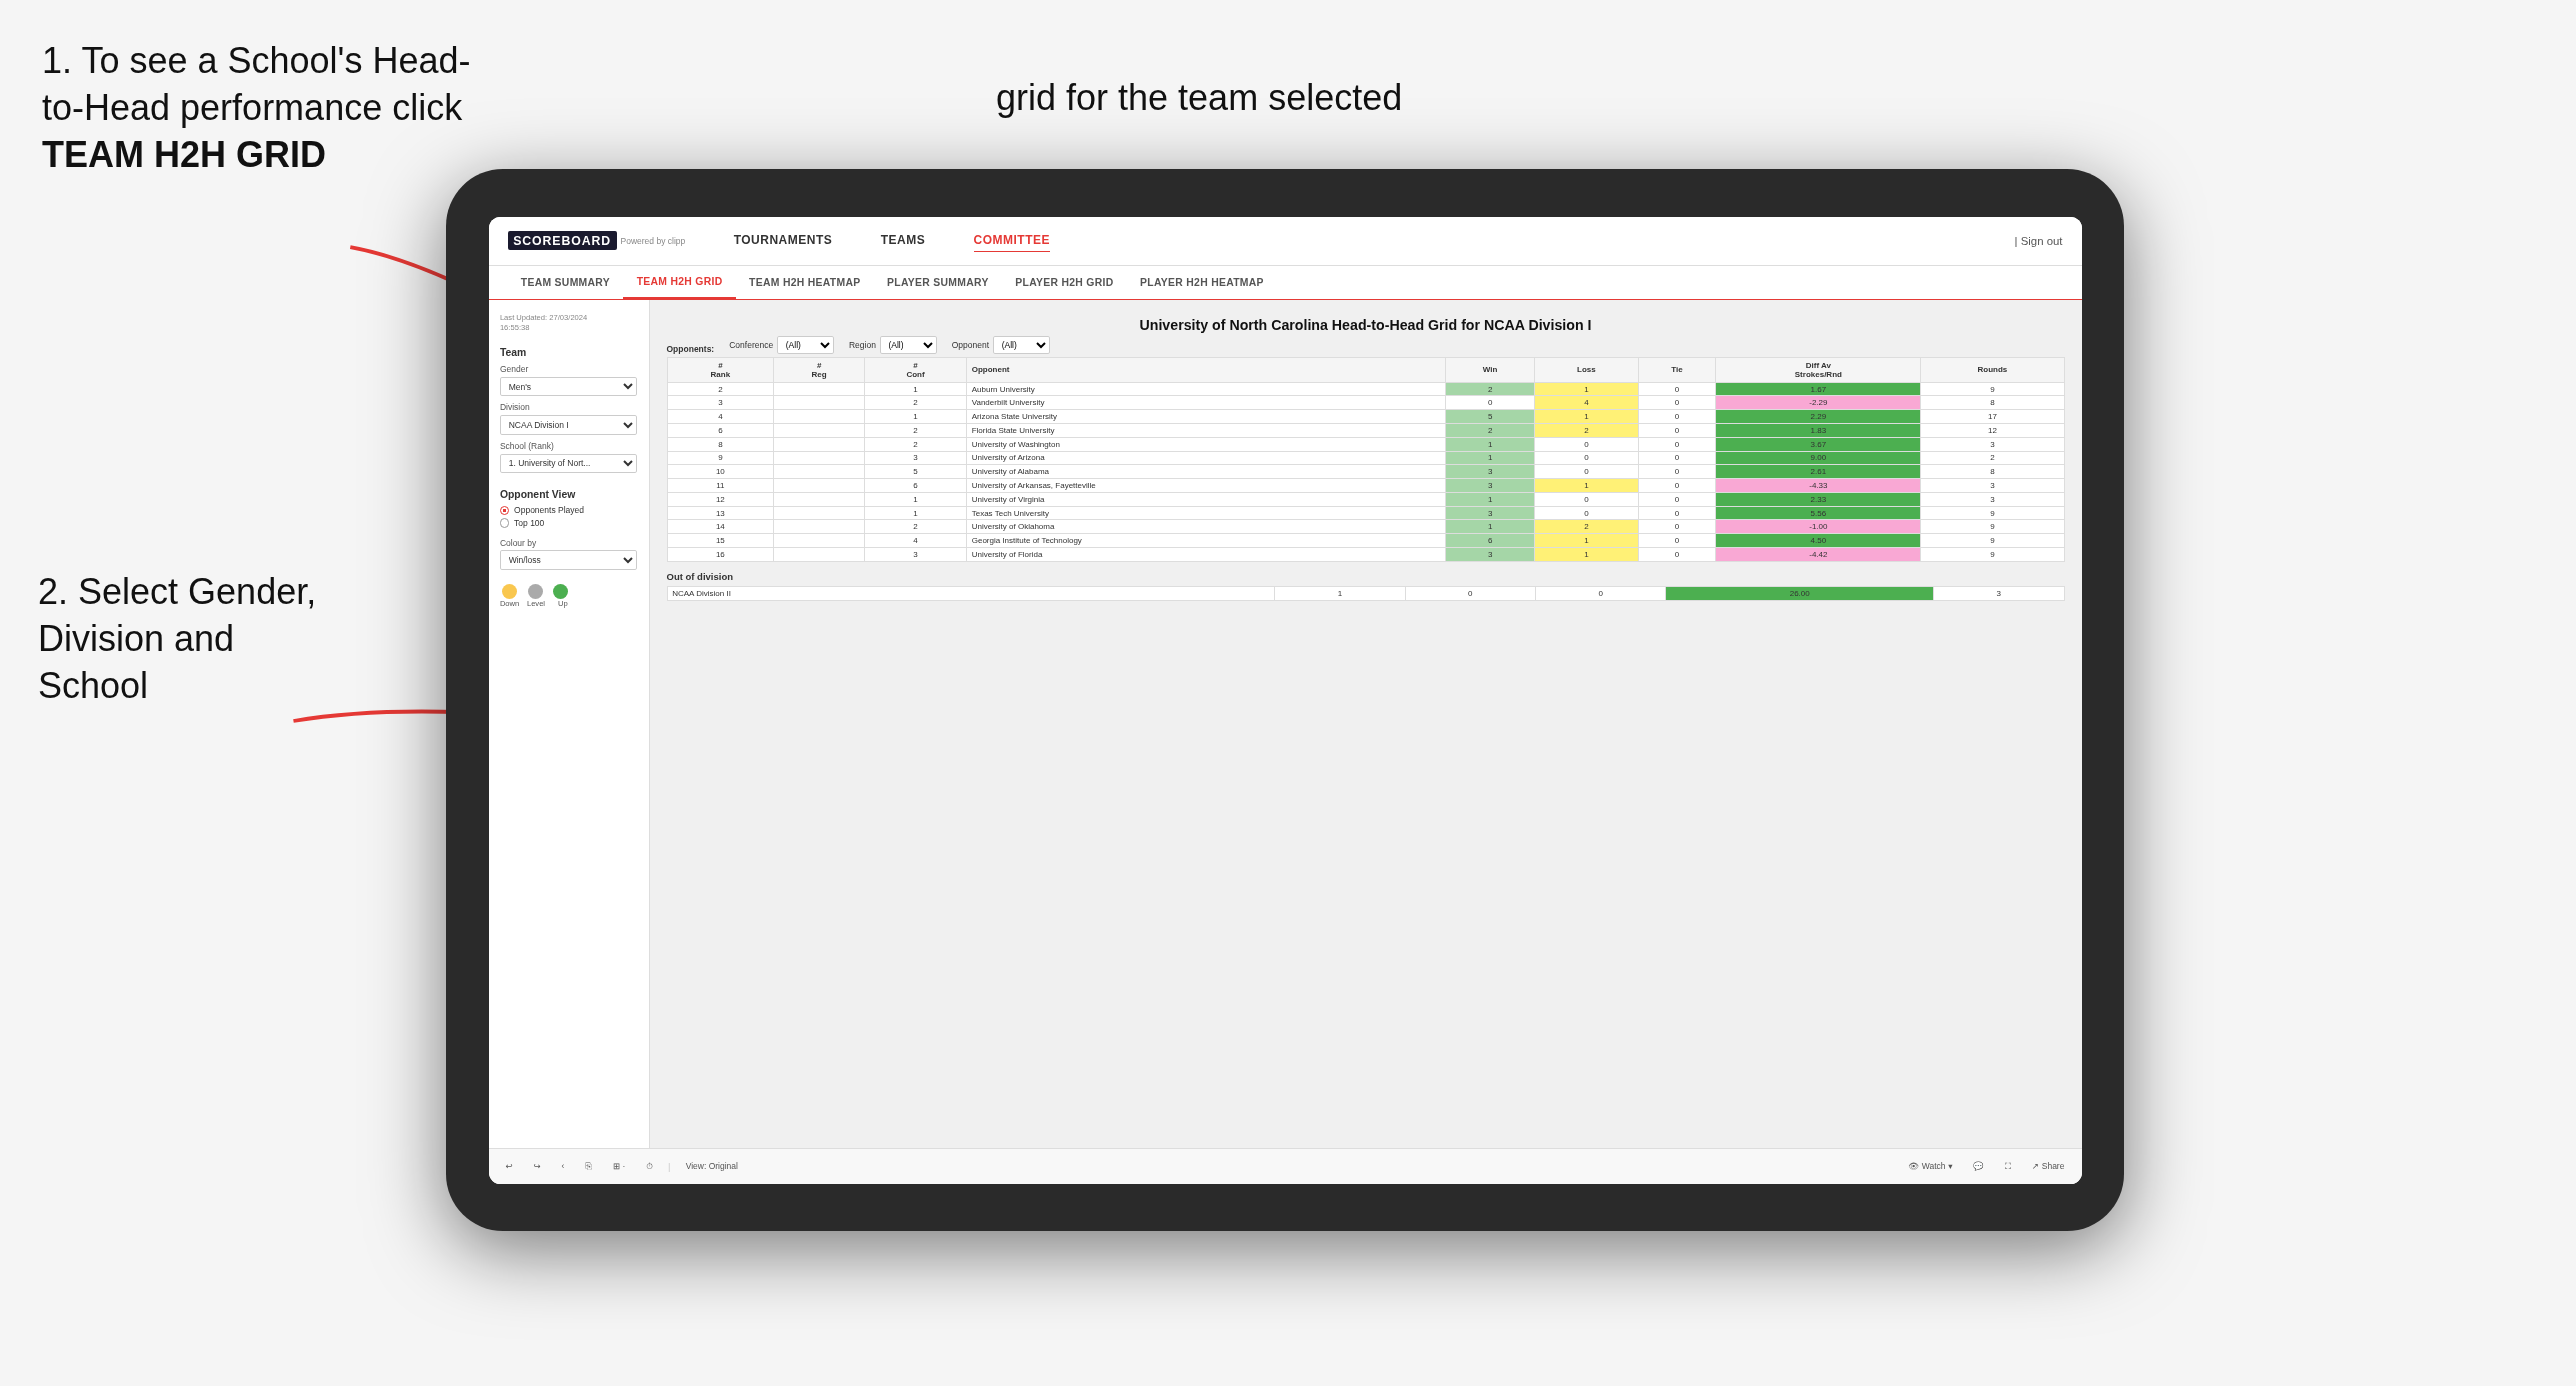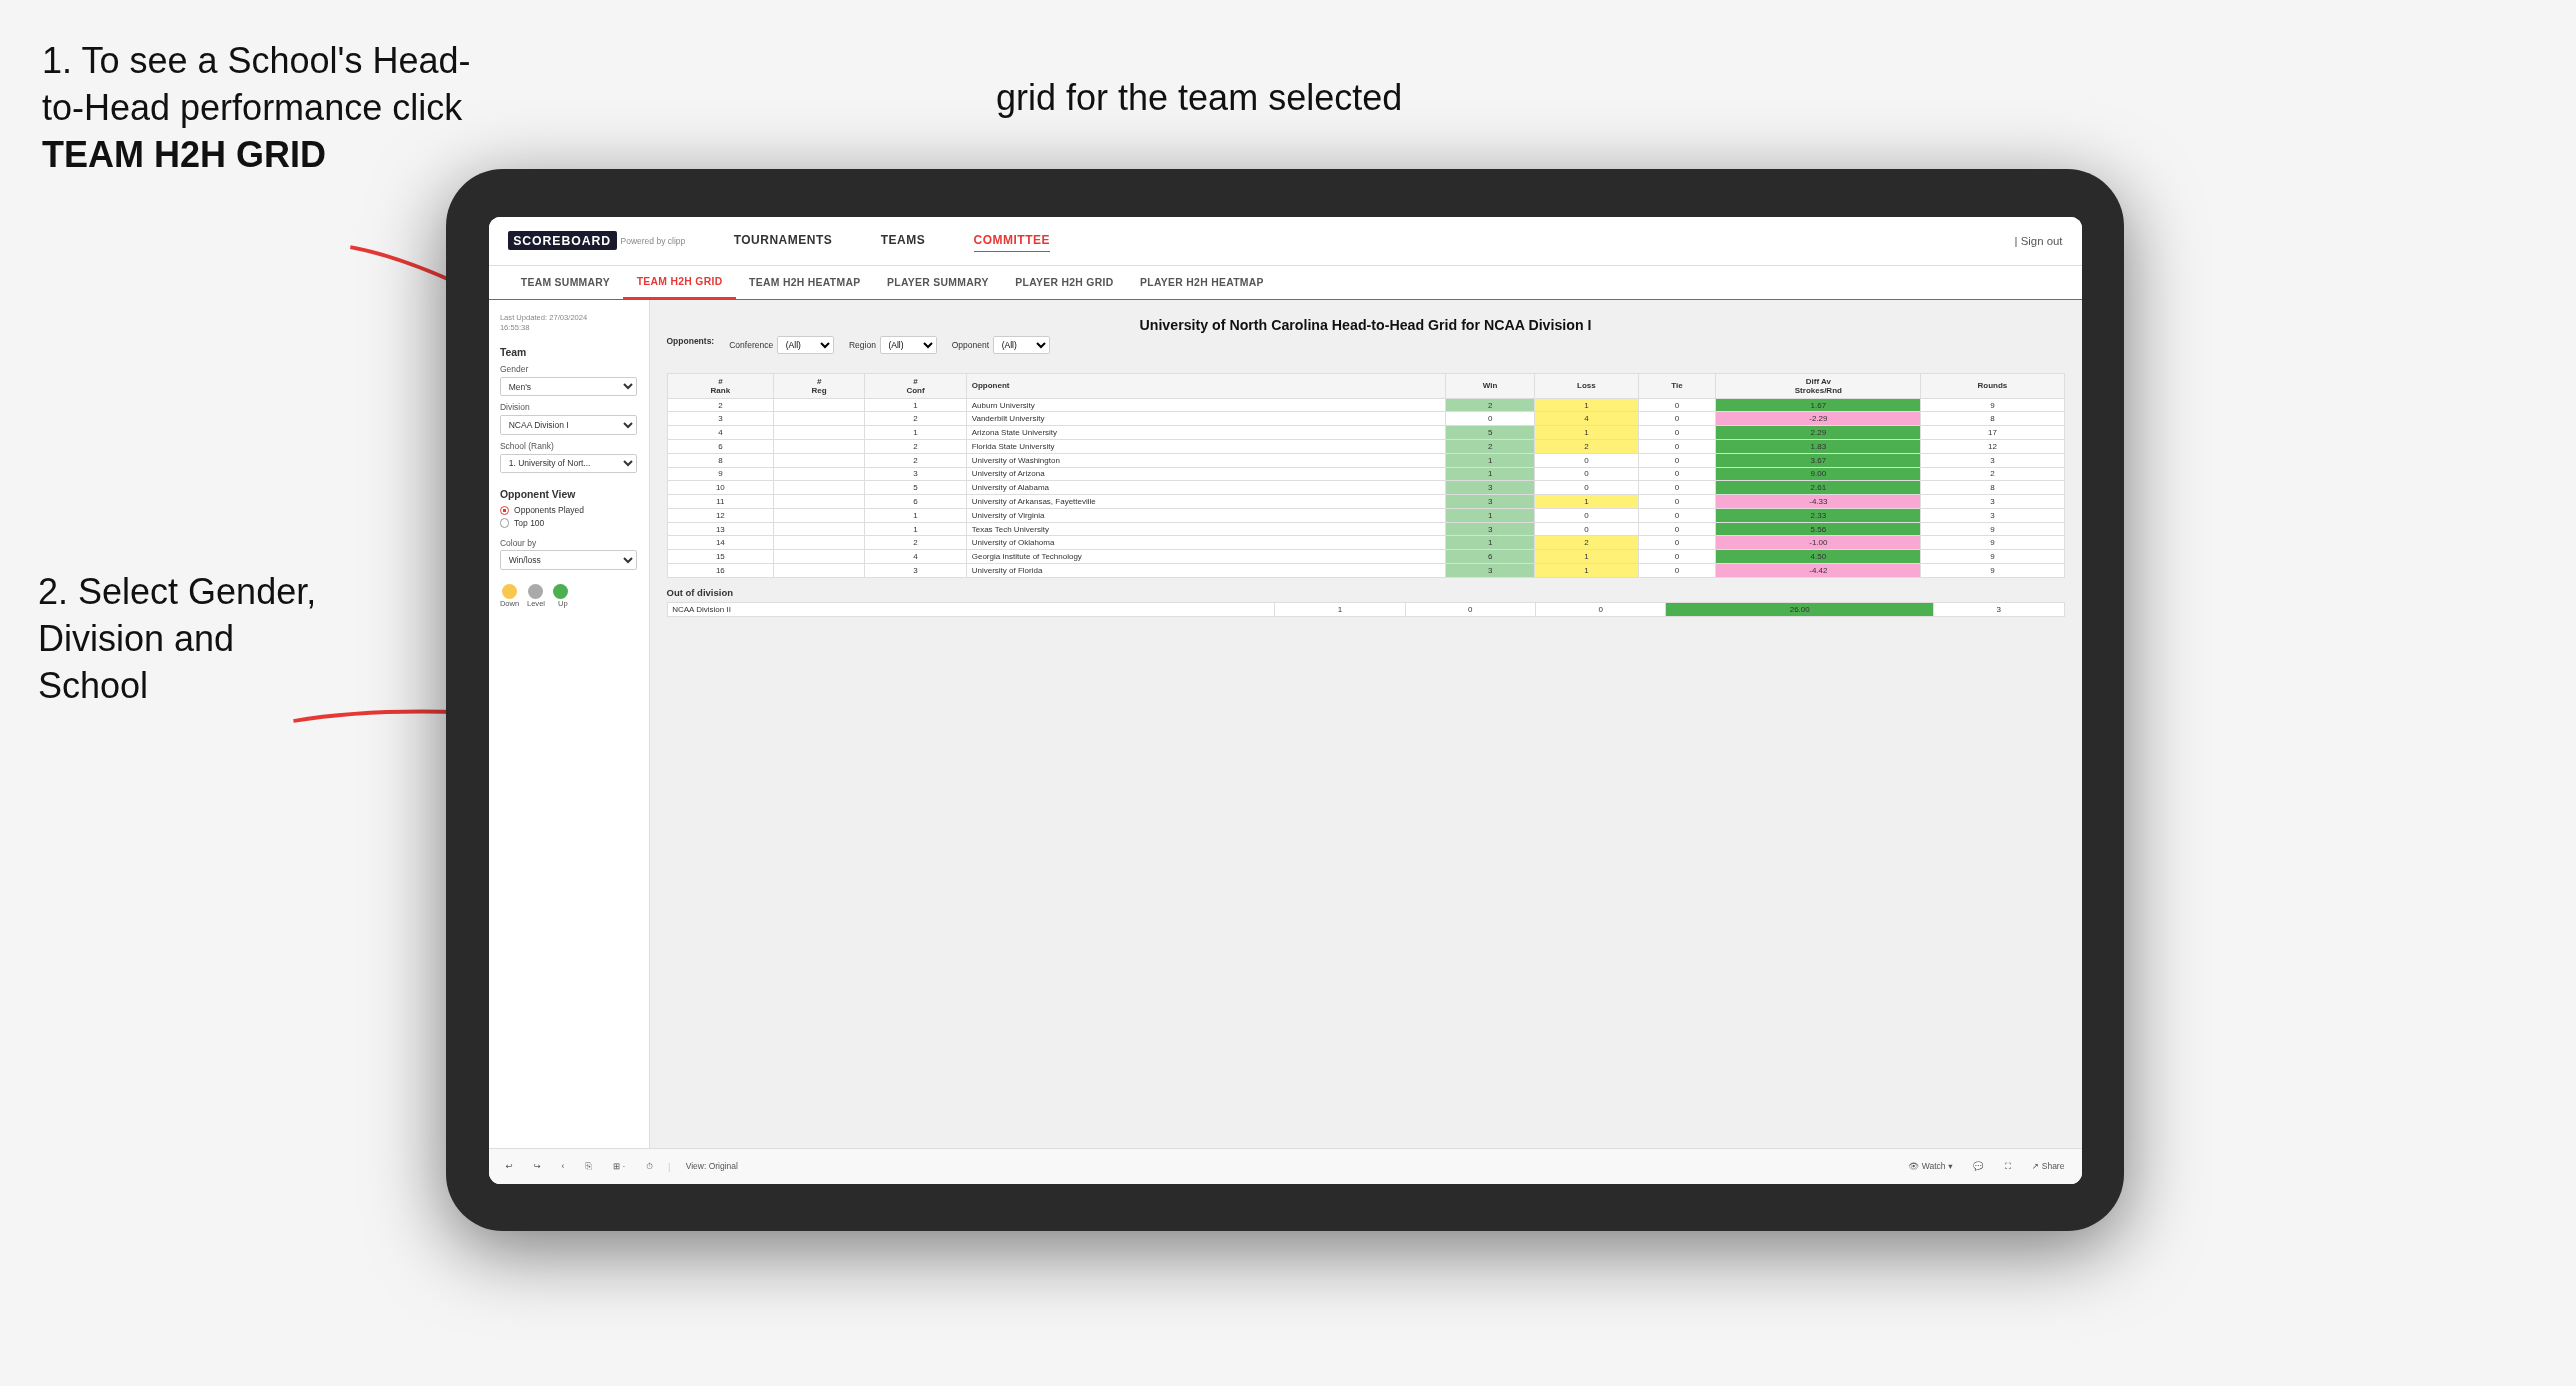--- a/index.html
+++ b/index.html
@@ -239,22 +239,22 @@
       display: flex;
       justify-content: space-between;
       font-size: 9.5px;
       color: #333;
       margin-bottom: 9.5px;
       padding: 0 9.5px;
     }
     .filter-row {
       display: flex;
       gap: 15px;
-      margin-bottom: 19px;
-      align-items: flex-start;
+      margin-bottom: 3px;
+      align-items: flex-end;
       font-size: 8.5px;
       color: #333;
     }
     .filter-group {
       display: flex;
       align-items: center;
       gap: 3.8px;
     }
     .filter-label {
       font-weight: 600;

